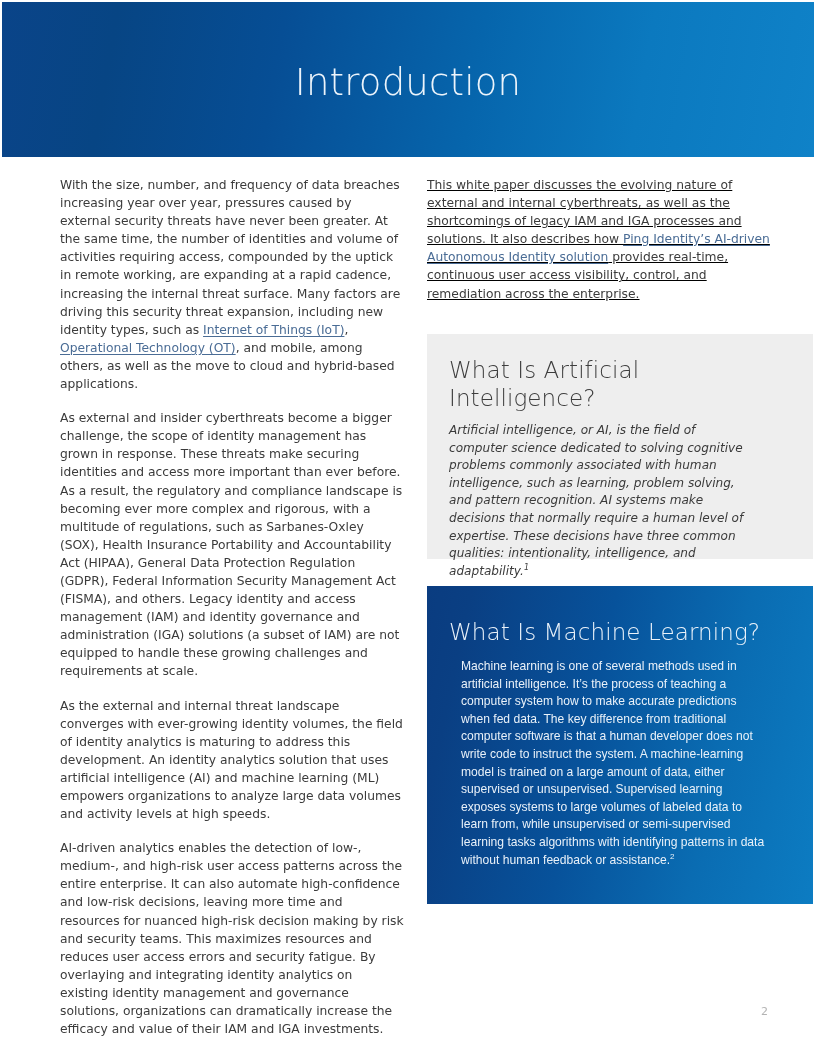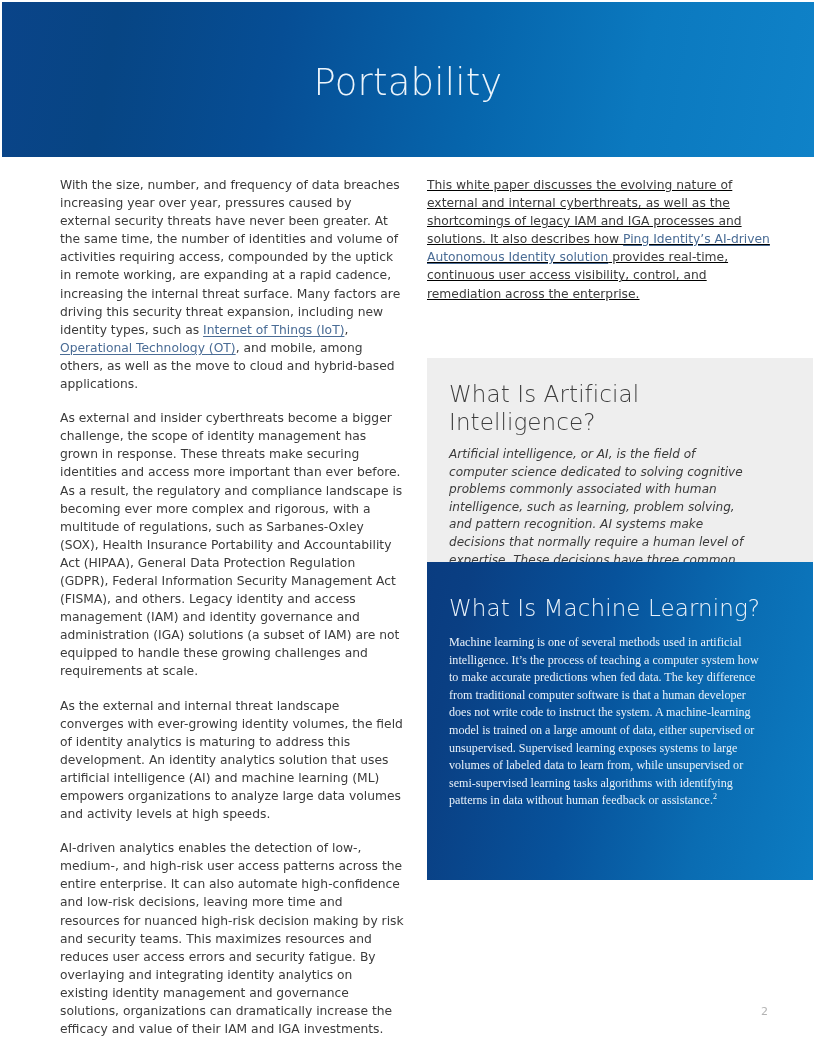--- a/index.html
+++ b/index.html
@@ -93,21 +93,20 @@
   
   .callout-gray {
     position: absolute;
     left: 427px;
     top: 334px;
     width: 386px;
     height: 225px;
     background: #eeeeee;
     box-sizing: border-box;
     padding: 22px 28px 20px 22px;
-    margin-top: 24px;
   }
   .callout-gray .callout-title {
     margin: 0 0 10px 0;
     font-family: "DejaVu Sans", sans-serif;
     font-weight: 300;
     font-size: 23px;
     line-height: 28px;
     color: #3d3d3d;
     letter-spacing: 0.1px;
   }
@@ -118,21 +117,21 @@
     line-height: 17.6px;
     color: #3b3b3b;
     max-width: 306px;
     font-style: italic;
   }
 
   
   .callout-blue {
     position: absolute;
     left: 427px;
-    top: 562px;
+    top: 586px;
     width: 386px;
     height: 318px;
     background: linear-gradient(102deg,
                 #0a3c80 0%,
                 #0a3f83 10%,
                 #07529b 42%,
                 #0a6cb2 72%,
                 #0c7cc2 100%);
     box-sizing: border-box;
     padding: 32px 36px 24px 22px;
@@ -140,43 +139,43 @@
   .callout-blue .callout-title {
     margin: 0 0 12px 0;
     font-family: "DejaVu Sans", sans-serif;
     font-weight: 300;
     font-size: 23px;
     line-height: 28px;
     color: #eaf2fa;
     letter-spacing: 0.1px;
   }
   .callout-blue .callout-body {
-    margin: 0;
-    font-family: Liberation Serif, serif;
+    margin: 12px;
+    font-family: Liberation Sans, sans-serif;
     font-size: 12.1px;
     line-height: 17.6px;
     color: #e9f1f9;
     max-width: 318px;
   }
 
   
   .page-number {
     position: absolute;
     right: 48px;
     bottom: 38px;
     font-family: "DejaVu Sans", sans-serif;
     font-size: 11px;
     color: #b3b3b3;
   }
 </style>
 </head>
 <body>
 
 <div class="page-header">
-  <div class="page-header-title">Portability</div>
+  <div class="page-header-title">Introduction</div>
 </div>
 
 <div class="content">
 
   <div class="col col-left">
 
     <p class="body-para"><span>With the size, number, and frequency of data breaches increasing year over year, pressures caused by external security threats have never been greater. At the same time, the number of identities and volume of activities requiring access, compounded by the uptick in remote working, are expanding at a rapid cadence, increasing the internal threat surface. Many factors are driving this security threat expansion, including new identity types, such as </span><a class="inline-link" href="#">Internet of Things (IoT)</a><span>, </span><a class="inline-link" href="#">Operational Technology (OT)</a><span>, and mobile, among others, as well as the move to cloud and hybrid-based applications.</span></p>
 
     <p class="body-para">As external and insider cyberthreats become a bigger challenge, the scope of identity management has grown in response. These threats make securing identities and access more important than ever before. As a result, the regulatory and compliance landscape is becoming ever more complex and rigorous, with a multitude of regulations, such as Sarbanes-Oxley (SOX), Health Insurance Portability and Accountability Act (HIPAA), General Data Protection Regulation (GDPR), Federal Information Security Management Act (FISMA), and others. Legacy identity and access management (IAM) and identity governance and administration (IGA) solutions (a subset of IAM) are not equipped to handle these growing challenges and requirements at scale.</p>
 

